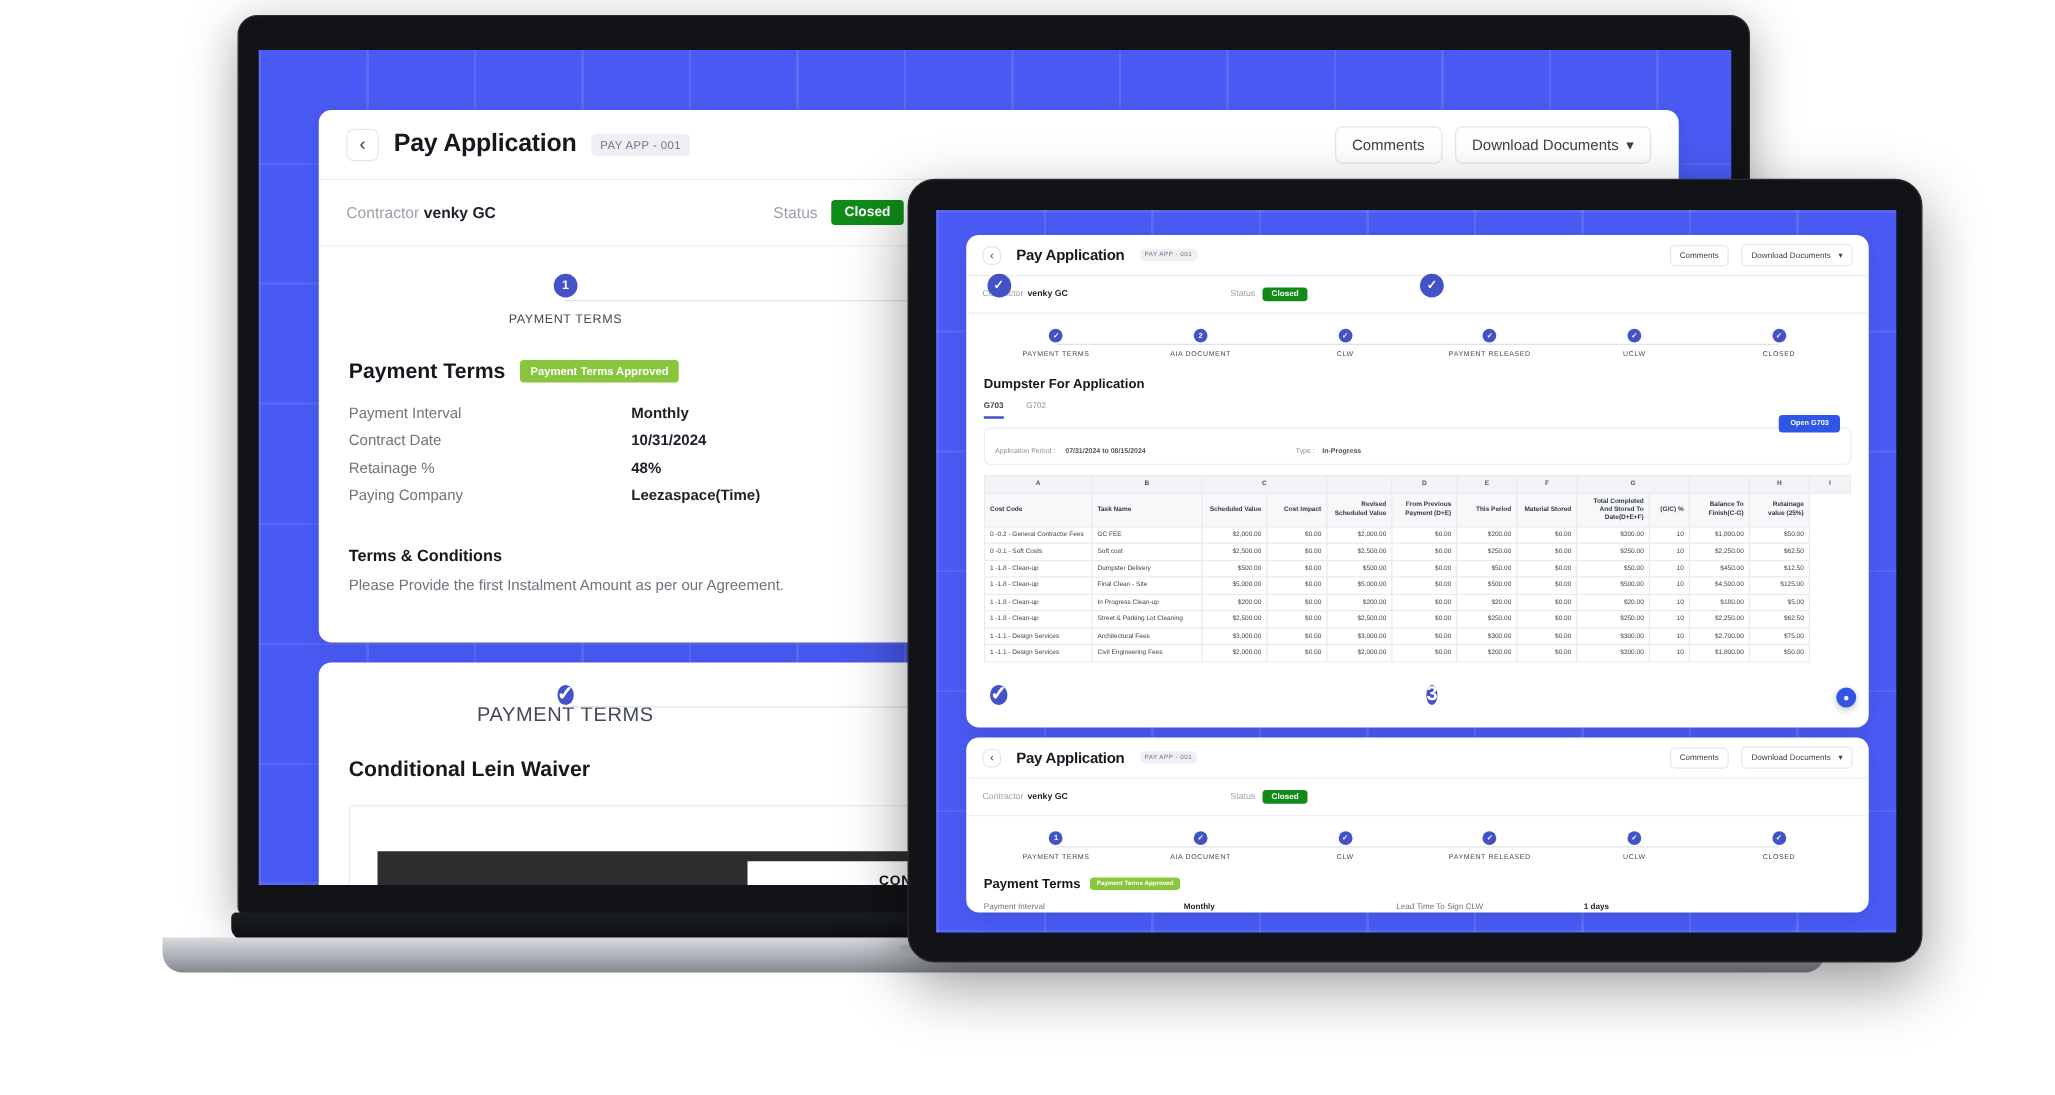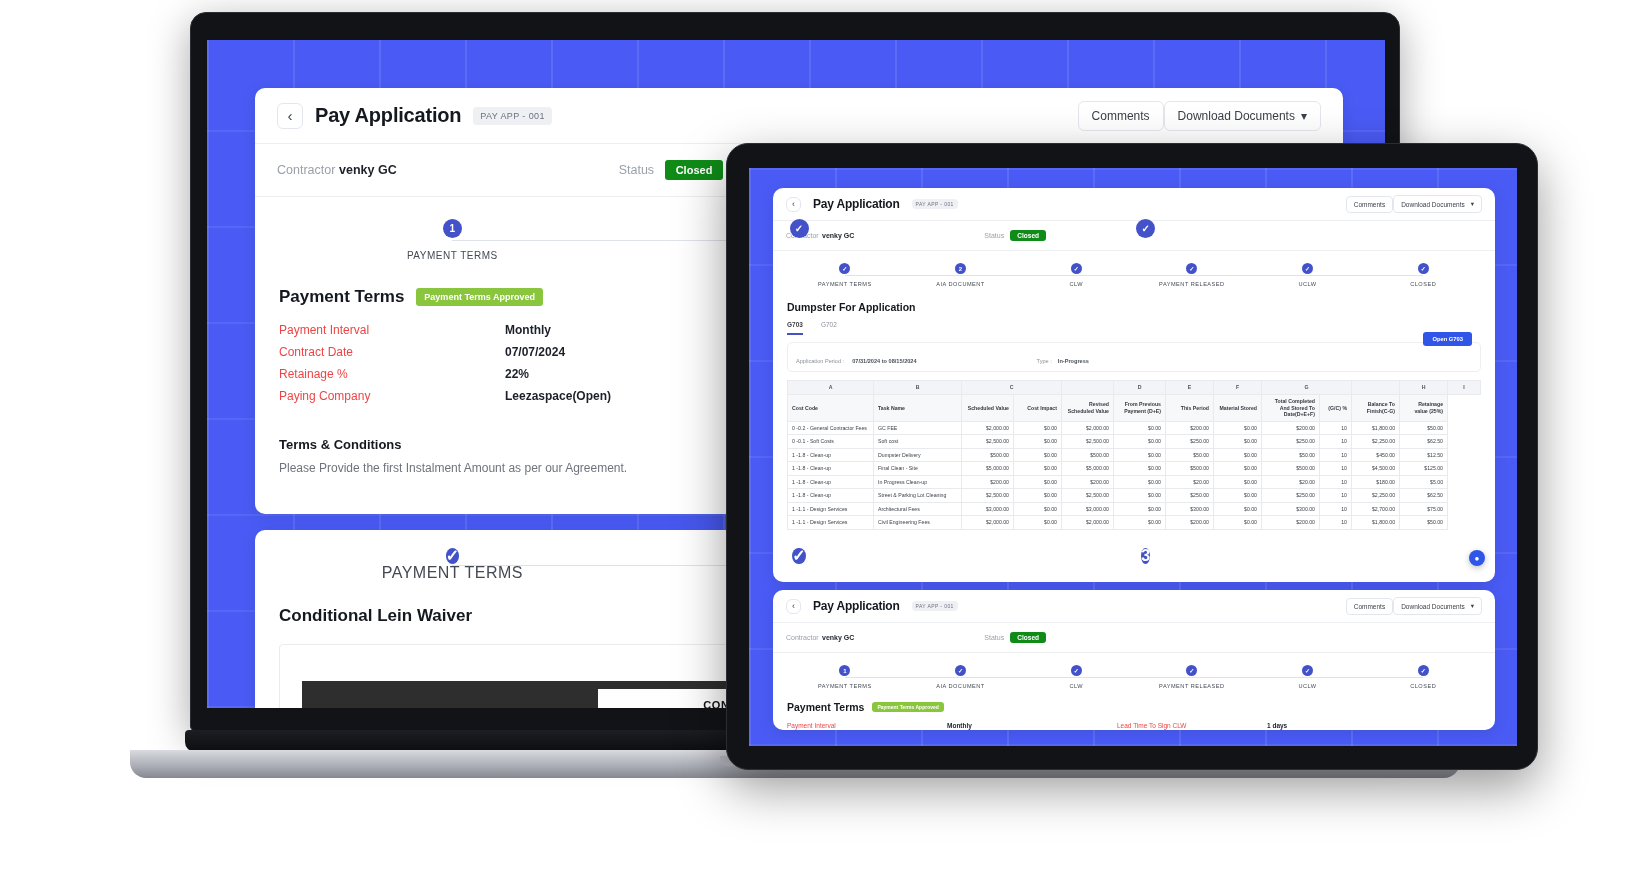--- a/index.html
+++ b/index.html
@@ -54,21 +54,21 @@
          box-shadow:0 3px 14px rgba(16,24,40,.12); }
 
   .apphdr{ display:flex; align-items:center; justify-content:space-between;
            padding:0 22px; border-bottom:1px solid #eceef2; }
   .apphdr-left{ display:flex; align-items:center; gap:12px; }
   .backbtn{ border:1px solid #e3e6ec; background:#fff; border-radius:6px;
             display:flex; align-items:center; justify-content:center; color:#3b4149; }
   .apptitle{ font-weight:700; color:#14181f; letter-spacing:-.2px; }
   .chip{ background:#eef0f4; color:#6b7280; border-radius:4px;
          letter-spacing:.4px; white-space:nowrap; }
-  .apphdr-right{ display:flex; align-items:center; }
+  .apphdr-right{ display:flex; align-items:center; gap:10px; }
   .obtn{ border:1px solid #e3e6ec; background:#fff; border-radius:6px; color:#3b4149;
          display:flex; align-items:center; gap:6px; white-space:nowrap; }
 
   .metarow{ display:flex; align-items:center; }
   .meta-lbl{ color:#9aa1ab; }
   .meta-val{ color:#1b2029; font-weight:700; }
   .badge-green{ background:#108b18; color:#fff; font-weight:700; border-radius:3px; }
 
   .divider{ height:1px; background:#eceef2; }
 
@@ -78,21 +78,21 @@
   .step .line{ position:absolute; top:50%; left:50%; right:-50%; height:1px; background:#dfe2e8; }
   .step:last-child .line{ display:none; }
   .dot{ position:relative; z-index:2; border-radius:50%; background:#4352c9; color:#fff;
         display:flex; align-items:center; justify-content:center; font-weight:700; }
   .steplabel{ color:#444a53; letter-spacing:.5px; white-space:nowrap; text-transform:uppercase; }
 
   .sect-title{ font-weight:700; color:#14181f; }
   .badge-lime{ background:#8ac53e; color:#fff; border-radius:3px; font-weight:600;text-align:center; }
 
   .kvrow{ display:flex; }
-  .kv-k{ color:#ef4444; }
+  .kv-k{ color:#737373; }
   .kv-v{ color:#1b2029; font-weight:700; }
 
   
   #lapCard1{ left:48px; top:48px; width:1088px; height:426px; }
   #lapCard1 .apphdr{ height:56px; }
   #lapCard1 .backbtn{ width:26px; height:26px; font-size:15px; }
   #lapCard1 .apptitle{ font-size:20px; }
   #lapCard1 .chip{ font-size:9px; padding:4px 7px; }
   #lapCard1 .obtn{ font-size:12px; padding:7px 13px; }
   #lapCard1 .metarow{ padding:16px 22px; font-size:12.5px; gap:0; }
@@ -238,29 +238,29 @@
           </div>
 
           <div style="display:flex;margin:16px 24px 0;">
             <div style="width:660px" id="ptLeft">
                 <div class="kvrow" style="margin-bottom: 8px;">
                   <div class="kv-k" style="width: 226px; font-size: 12px;">Payment Interval</div>
                   <div class="kv-v" style="font-size: 12px;">Monthly</div>
                 </div>
                 <div class="kvrow" style="margin-bottom: 8px; align-items: flex-end;">
                   <div class="kv-k" style="width: 226px; font-size: 12px;">Contract Date</div>
-                  <div class="kv-v" style="font-size: 12px;">07/07/2024</div>
+                  <div class="kv-v" style="font-size: 12px;">10/31/2024</div>
                 </div>
                 <div class="kvrow" style="margin-bottom: 8px;">
                   <div class="kv-k" style="width: 226px; font-size: 12px;">Retainage %</div>
-                  <div class="kv-v" style="font-size: 12px;">22%</div>
+                  <div class="kv-v" style="font-size: 12px;">48%</div>
                 </div>
                 <div class="kvrow" style="margin-bottom: 8px;">
                   <div class="kv-k" style="width: 226px; font-size: 12px;">Paying Company</div>
-                  <div class="kv-v" style="font-size: 12px;">Leezaspace(Open)</div>
+                  <div class="kv-v" style="font-size: 12px;">Leezaspace(Time)</div>
                 </div>
               </div>
             <div style="flex:1" id="ptRight">
                 <div class="kvrow" style="margin-bottom: 8px;">
                   <div class="kv-k" style="width: 150px; font-size: 12px;">Lead Time To Sign CLW</div>
                   <div class="kv-v" style="font-size: 12px;">1 days</div>
                 </div>
                 <div class="kvrow" style="margin-bottom: 8px;">
                   <div class="kv-k" style="width: 150px; font-size: 12px;">Lead Time For Payment</div>
                   <div class="kv-v" style="font-size: 12px;">1 days</div>

